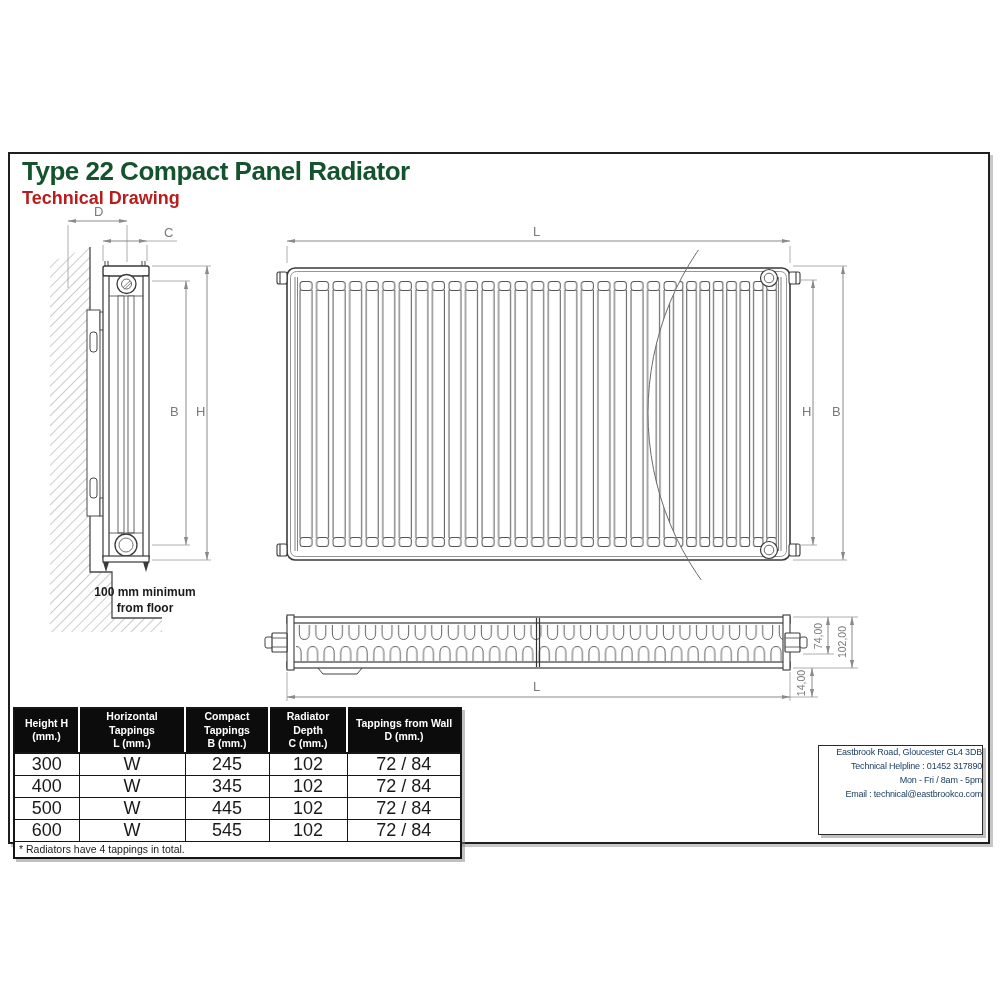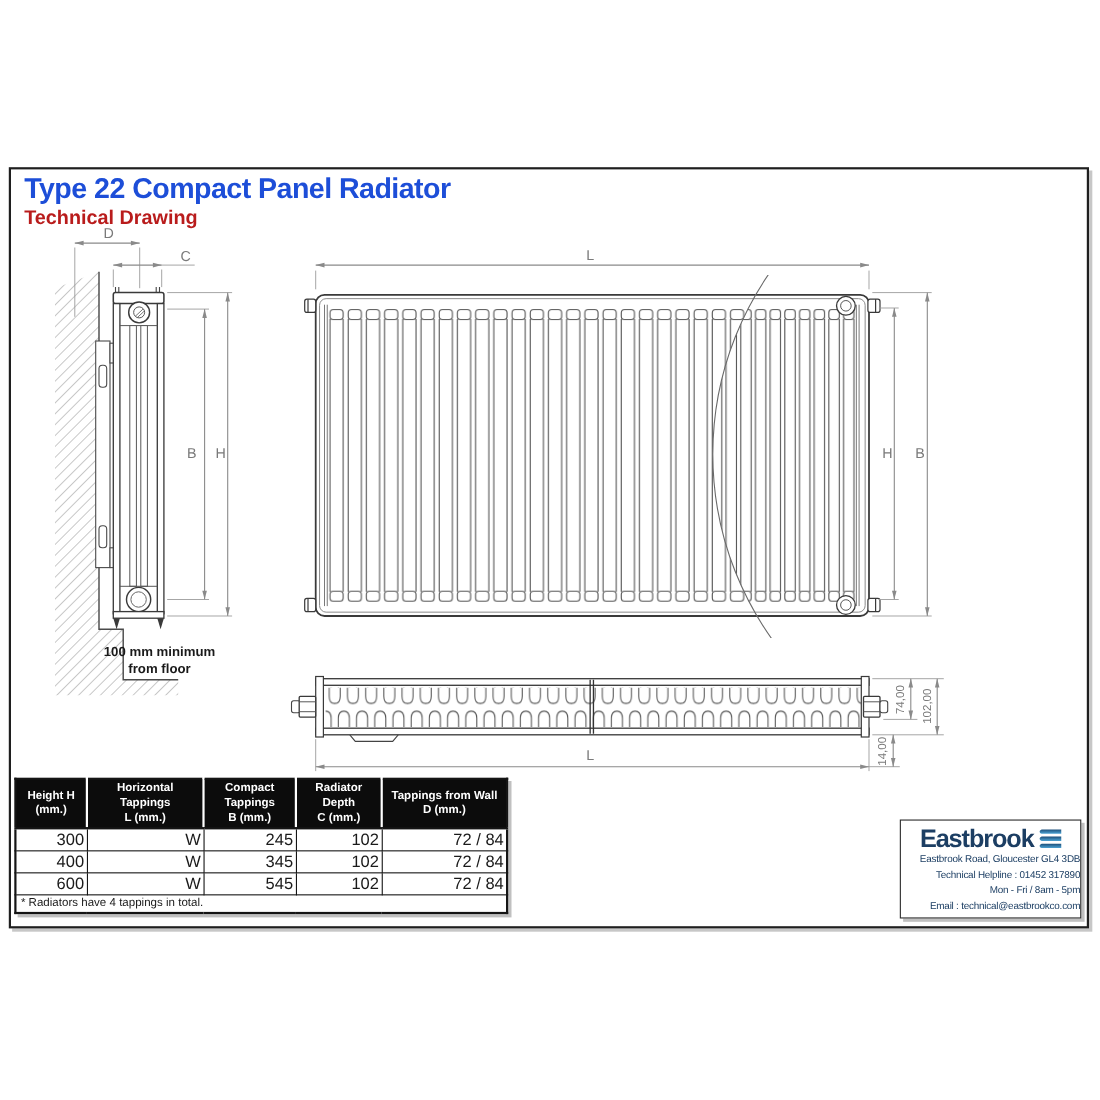--- a/index.html
+++ b/index.html
@@ -1,33 +1,33 @@
 <!DOCTYPE html>
 <html><head>
 <meta charset="utf-8">
 <style>
   html,body{margin:0;padding:0;background:#fff;}
   .page{position:relative;width:1000px;height:1000px;background:#fff;overflow:hidden;
         font-family:"Liberation Sans",sans-serif;color:#111;}
   .frame{position:absolute;left:8px;top:152px;width:978px;height:688px;background:#fff;
          border:2px solid #1f1f1f;box-shadow:3px 3px 0 rgba(130,130,130,.45);}
-  .title{position:absolute;left:22px;top:156px;font-size:26px;font-weight:bold;color:#1d4ed8;letter-spacing:-.5px;}
+  .title{position:absolute;left:22px;top:156px;font-size:26px;font-weight:bold;color:#14532d;letter-spacing:-.5px;}
   .subtitle{position:absolute;left:22px;top:188px;font-size:18px;font-weight:bold;color:#b91c1c;}
   svg.draw{position:absolute;left:0;top:0;width:1000px;height:1000px;pointer-events:none;}
   .dim-label{font-size:13px;fill:#7a7a7a;}
   .dim-num{font-size:10.5px;fill:#7a7a7a;}
   .note{font-size:12px;font-weight:bold;fill:#1a1a1a;}
 
   
   .spec{position:absolute;left:13px;top:707px;border-collapse:collapse;background:#fff;
         border:2px solid #151515;box-shadow:3px 3px 0 rgba(130,130,130,.5);table-layout:fixed;padding-left:12px;}
   .spec th{background:#0c0c0c;color:#fff;font-size:10.5px;font-weight:bold;line-height:1.3;
            height:40px;text-align:center;vertical-align:middle;padding:1px 2px;}
   .spec th + th{border-left:2px solid #fff;}
-  .spec td{border:1.5px solid #151515;font-size:15px;text-align:right;height:19px;
+  .spec td{border:1.5px solid #151515;font-size:18px;text-align:center;height:19px;
            color:#1a1a1a;padding:0 2px;}
   .spec th{border-bottom:2px solid #151515;}
   .spec td.foot{font-size:10.5px;text-align:left;height:15px;padding-left:4px;}
   .hdr2{display:block;}
 
   
   .brand{position:absolute;left:818px;top:745px;width:163px;height:88px;background:#fff;
          border:1.5px solid #2a2a2a;box-shadow:3px 3px 0 rgba(130,130,130,.5);
          text-align:center;color:#1c3e63;}
   .brand-top{display:flex;align-items:center;justify-content:center;gap:4px;margin-top:3px;height:26px;}
@@ -273,46 +273,39 @@
         <td>72 / 84</td>
       </tr>
       <tr>
         <td>400</td>
         <td>W</td>
         <td>345</td>
         <td>102</td>
         <td>72 / 84</td>
       </tr>
       <tr>
+        <td>500</td>
+        <td>W</td>
+        <td>445</td>
+        <td>102</td>
+        <td>72 / 84</td>
+      </tr>
+      <tr>
         <td>600</td>
         <td>W</td>
         <td>545</td>
         <td>102</td>
         <td>72 / 84</td>
       </tr>
       <tr>
         <td class="foot" colspan="5">* Radiators have 4 tappings in total.</td>
       </tr>
     </tbody>
   </table>
 
   <div class="brand">
-    <div class="brand-top">
-      <span class="brand-name">Eastbrook</span>
-      <svg width="21" height="19" viewBox="0 0 21 19">
-        <defs>
-          <linearGradient id="wg" x1="0" y1="0" x2="0" y2="1">
-            <stop offset="0" stop-color="#1c4e79"></stop>
-              <stop offset="1" stop-color="#4da4d4"></stop>
-          </linearGradient>
-        </defs>
-        <path d="M3,1 C0.5,1.8 0.5,4.2 3,5 L21,5 L21,1 Z" fill="url(#wg)"></path>
-        <path d="M3,7.5 C0.5,8.3 0.5,10.7 3,11.5 L21,11.5 L21,7.5 Z" fill="url(#wg)"></path>
-        <path d="M3,14 C0.5,14.8 0.5,17.2 3,18 L21,18 L21,14 Z" fill="url(#wg)"></path>
-      </svg>
-    </div>
     <div class="brand-line">Eastbrook Road, Gloucester GL4 3DB</div>
     <div class="brand-line">Technical Helpline : 01452 317890</div>
     <div class="brand-line">Mon - Fri / 8am - 5pm</div>
     <div class="brand-line">Email : technical@eastbrookco.com</div>
   </div>
 
 </div>
 
 </body></html>

